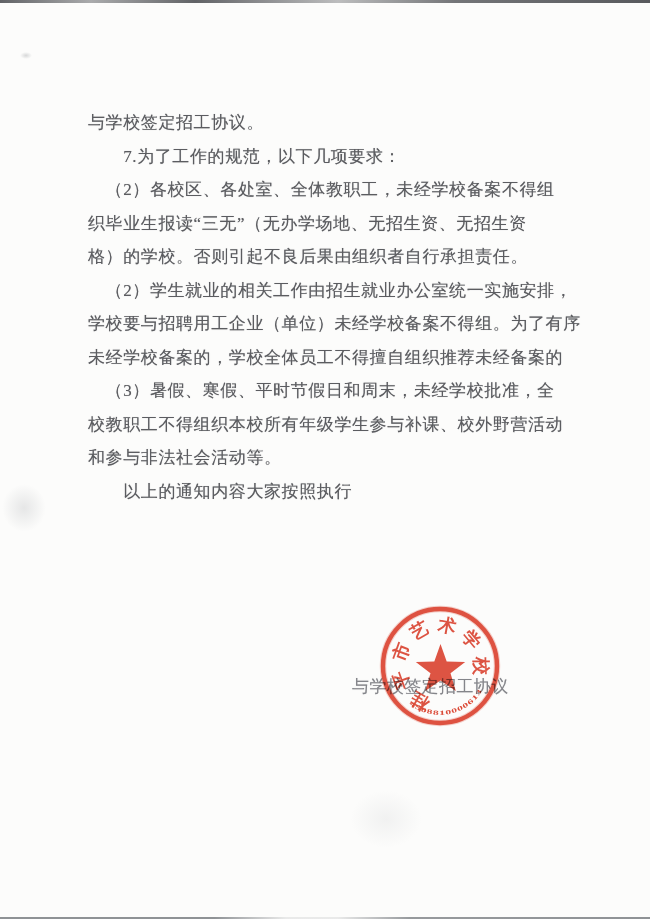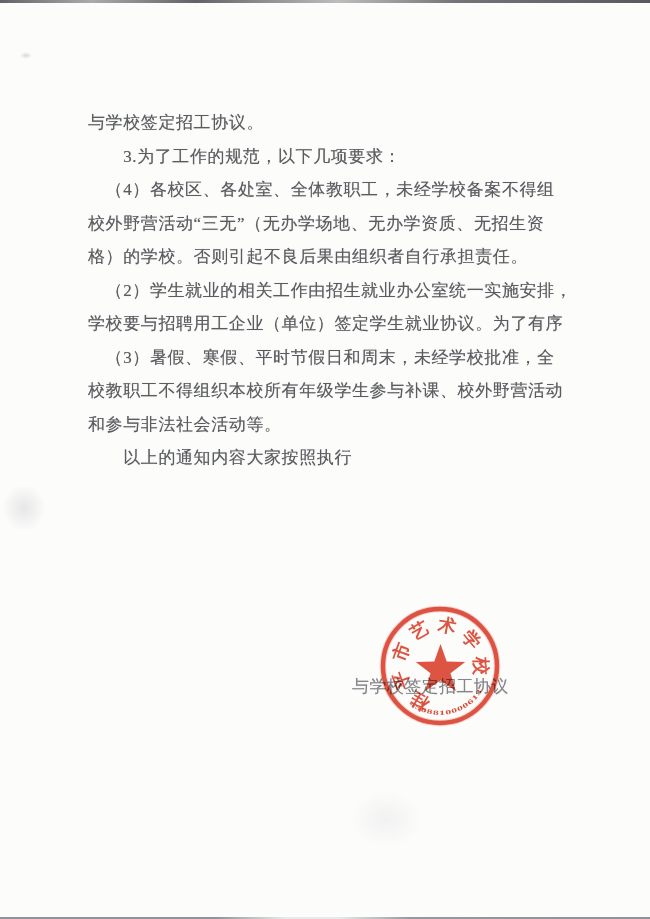--- a/index.html
+++ b/index.html
@@ -68,26 +68,27 @@
 <div class="page">
 
   <div class="edge-top"></div>
   <div class="edge-bottom"></div>
   <div class="smudge smudge1"></div>
   <div class="smudge smudge2"></div>
   <div class="smudge smudge3"></div>
 
   <div class="doc-text">
     <div class="line">与学校签定招工协议。</div>
-    <div class="line">　　3.为了工作的规范，以下几项要求：</div>
-    <div class="line">　（4）各校区、各处室、全体教职工，未经学校备案不得组</div>
-    <div class="line">校外野营活动“三无”（无办学场地、无办学资质、无招生资</div>
+    <div class="line">　　7.为了工作的规范，以下几项要求：</div>
+    <div class="line">　（2）各校区、各处室、全体教职工，未经学校备案不得组</div>
+    <div class="line">织毕业生报读“三无”（无办学场地、无招生资、无招生资</div>
     <div class="line">格）的学校。否则引起不良后果由组织者自行承担责任。</div>
     <div class="line">　（2）学生就业的相关工作由招生就业办公室统一实施安排，</div>
-    <div class="line">学校要与招聘用工企业（单位）签定学生就业协议。为了有序</div>
+    <div class="line">学校要与招聘用工企业（单位）未经学校备案不得组。为了有序</div>
+    <div class="line">未经学校备案的，学校全体员工不得擅自组织推荐未经备案的</div>
     <div class="line">　（3）暑假、寒假、平时节假日和周末，未经学校批准，全</div>
     <div class="line">校教职工不得组织本校所有年级学生参与补课、校外野营活动</div>
     <div class="line">和参与非法社会活动等。</div>
     <div class="line">　　以上的通知内容大家按照执行</div>
   </div>
 
   <div id="sig-date" class="sig">与学校签定招工协议</div>
 
   <svg class="seal" width="126" height="126" viewBox="0 0 126 126" xmlns="http://www.w3.org/2000/svg" xmlns:xlink="http://www.w3.org/1999/xlink">
     <circle cx="63" cy="63" r="57" fill="none" stroke="#dc3e2a" stroke-width="6.5" opacity="0.25"></circle>

